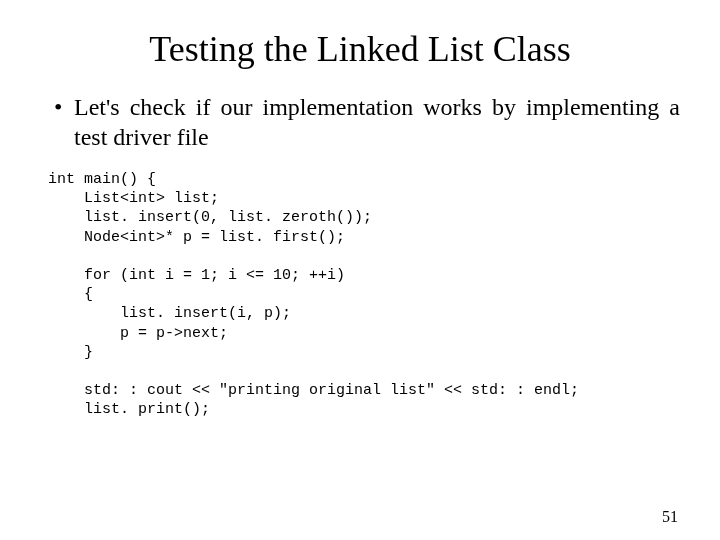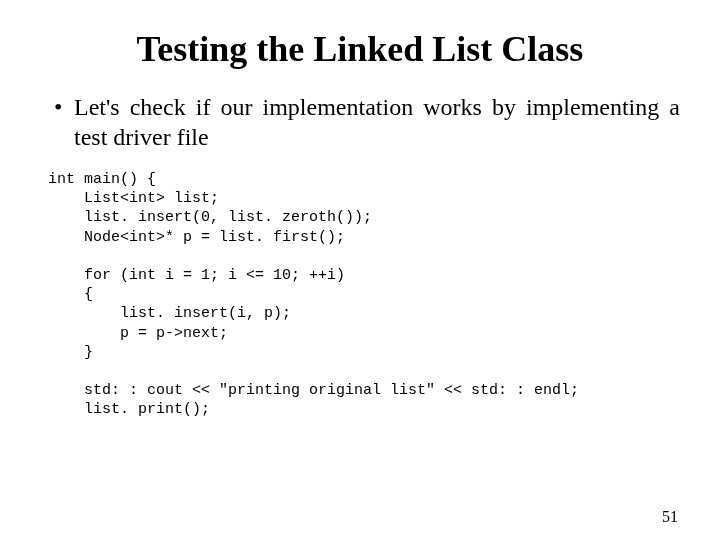--- a/index.html
+++ b/index.html
@@ -14,21 +14,21 @@
   }
   .slide {
     position: relative;
     width: 720px;
     height: 540px;
     box-sizing: border-box;
     padding: 28px 40px 20px 40px;
   }
   .title {
     font-size: 36px;
-    font-weight: bold;
+    font-weight: normal;
     text-align: center;
     margin: 0 0 22px 0;
   }
   .bullet-block {
     margin: 0 0 18px 14px;
     font-size: 24px;
     line-height: 1.25;
   }
   .bullet-row {
     display: flex;

